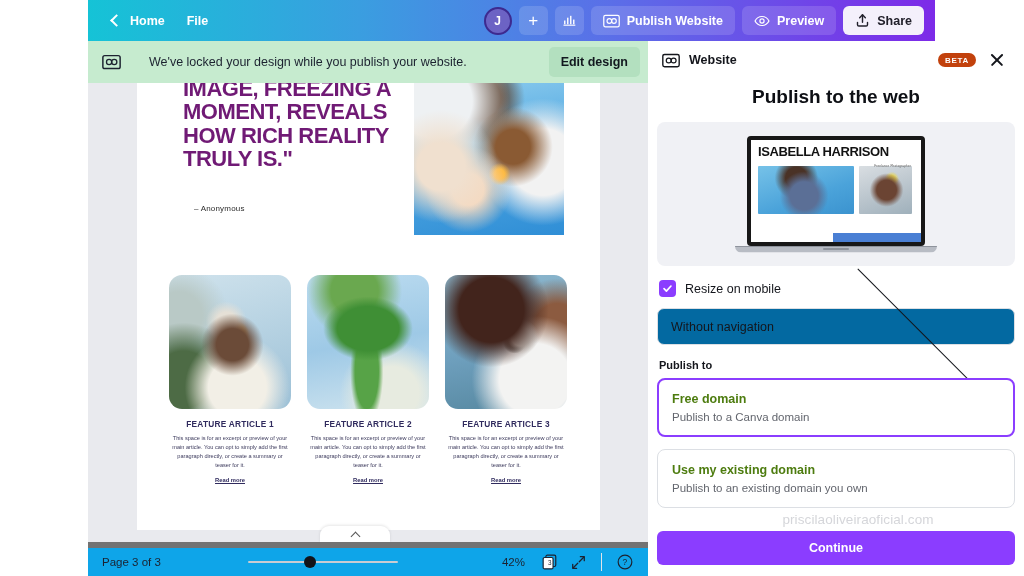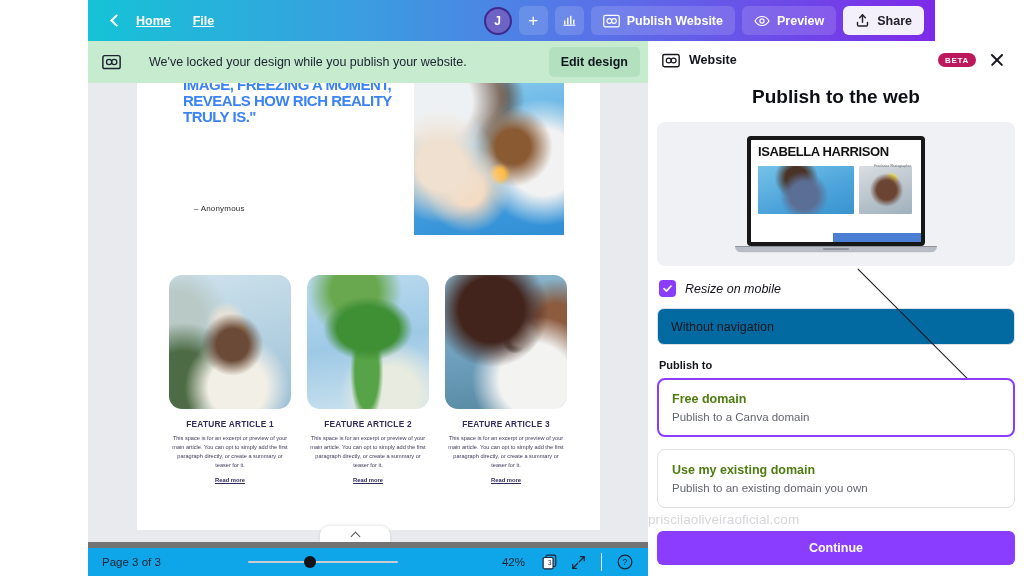--- a/index.html
+++ b/index.html
@@ -12,25 +12,24 @@
   #app { position: relative; width: 1024px; height: 576px; background: #ffffff; }
 
   
   .topbar {
     position: absolute; left: 88px; top: 0; width: 847px; height: 41px;
     background: linear-gradient(90deg, #15c3d6 0%, #3a9ee0 32%, #5b6ee8 62%, #7d2ae8 100%);
     display: flex; align-items: center;
   }
   .tb-left { display: flex; align-items: center; gap: 2px; padding-left: 14px; }
   .tb-btn {
-    display: flex; align-items: center; gap: 13px;
+    display: flex; align-items: center; gap: 7px;
     height: 28px; padding: 0 10px; border-radius: 6px;
     color: #ffffff; font-size: 12.5px; font-weight: 600; white-space: nowrap;
     cursor: pointer;
-    text-decoration: underline;
   }
   .chev-left { width: 9px; height: 9px; border-left: 2px solid #fff; border-bottom: 2px solid #fff;
                transform: rotate(45deg); margin-right: 2px; }
   .tb-spacer { flex: 1; }
   .tb-right { display: flex; align-items: center; gap: 7px; padding-right: 11px; }
 
   .avatar {
     width: 28px; height: 28px; border-radius: 50%;
     background: #6c63c4; border: 2px solid #3d2a8f;
     color: #fff; font-size: 12px; font-weight: 700;
@@ -70,22 +69,22 @@
   .canvas-area {
     position: absolute; left: 88px; top: 83px; width: 560px; height: 459px;
     background: #e9eaee; overflow: hidden;
   }
   .page {
     position: absolute; left: 49px; top: 0; width: 463px; height: 447px;
     background: #ffffff; overflow: hidden;
   }
   .quote {
     position: absolute; left: 46px; top: -6px; width: 215px;
-    font-size: 15px; line-height: 1.06; letter-spacing: -0.5px;
-    font-weight: 700; color: #3b82f6; font-family: "Liberation Sans", sans-serif;
+    font-size: 22px; line-height: 1.06; letter-spacing: -0.5px;
+    font-weight: 700; color: #701a75; font-family: "Liberation Sans", sans-serif;
   }
   .quote-attr {
     position: absolute; left: 57px; top: 121px;
     font-size: 8px; color: #2c2c2c; letter-spacing: 0.2px;
   }
   .hero-img {
     position: absolute; left: 277px; top: 0px; width: 150px; height: 152px;
     background:
       radial-gradient(circle at 18% 55%, #f0e0cf 0 16%, rgba(240,224,207,0) 38%),
       radial-gradient(circle at 36% 70%, #f4d9c0 0 11%, rgba(244,217,192,0) 30%),
@@ -168,21 +167,21 @@
   .sb-div { width: 1px; height: 18px; background: #e2e4e8; margin: 0 3px; }
 
   
   .panel {
     position: absolute; left: 648px; top: 41px; width: 376px; height: 535px;
     background: #ffffff; display: flex; flex-direction: column;
   }
   .panel-head { display: flex; align-items: center; padding: 10px 18px 6px 14px; }
   .panel-head-title { font-size: 12.5px; font-weight: 700; color: #14161c; margin-left: 9px; flex: 1; }
   .beta-badge {
-    background: #be185d; color: #fff; font-size: 8px; font-weight: 700; letter-spacing: 0.7px;
+    background: #c2410c; color: #fff; font-size: 8px; font-weight: 700; letter-spacing: 0.7px;
     padding: 2.5px 7px; border-radius: 9px; margin-right: 12px;
   }
   .close-x { width: 18px; height: 18px; position: relative; cursor: pointer; }
   .close-x:before, .close-x:after {
     content: ""; position: absolute; left: 1px; top: 8px; width: 16px; height: 1.7px;
     background: #14161c; border-radius: 2px;
   }
   .close-x:before { transform: rotate(45deg); }
   .close-x:after  { transform: rotate(-45deg); }
 
@@ -226,21 +225,21 @@
   .laptop-notch {
     position: absolute; left: 50%; transform: translateX(-50%); bottom: 3px;
     width: 26px; height: 2px; background: #8e939c; border-radius: 2px;
   }
 
   .check-row { display: flex; align-items: center; gap: 9px; margin: 0 0 11px 2px; }
   .checkbox {
     width: 17px; height: 17px; border-radius: 4px; background: #8b3dff;
     display: flex; align-items: center; justify-content: center; cursor: pointer;
   }
-  .check-label { font-size: 12.5px; color: #14161c; font-style: italic; }
+  .check-label { font-size: 12.5px; color: #14161c; }
 
   .select {
     height: 37px; border: 1px solid #dcdfe4; border-radius: 7px;
     display: flex; align-items: center; padding: 0 13px;
     font-size: 12.5px; color: #14161c; cursor: pointer; background: #0369a1;
     margin-bottom: 14px;
   }
   .select span { flex: 1; }
   .chev-dn { width: 8px; height: 8px; border-right: 1.8px solid #14161c; border-bottom: 1.8px solid #14161c;
              transform: rotate(45deg); margin-bottom: 3px; }
@@ -250,22 +249,22 @@
   .opt-card {
     border: 1px solid #dcdfe4; border-radius: 8px; padding: 13px 14px; margin-bottom: 12px;
     cursor: pointer; background: #fff; position: relative;
   }
   .opt-card.selected { border: 2px solid #8b3dff; padding: 12px 13px; }
   .opt-title { font-size: 12.5px; font-weight: 700; color: #4d7c0f; }
   .opt-desc { font-size: 11.5px; color: #63666e; margin-top: 5px; }
 
   .watermark {
     position: absolute; left: 0; right: 0; top: 471px;
-    text-align: left; font-size: 13.5px; color: #d5d6da; letter-spacing: 0.1px;
-    pointer-events: none; user-select: none;
+    text-align: center; font-size: 13.5px; color: #d5d6da; letter-spacing: 0.1px;
+    pointer-events: none; user-select: none; padding-left: 44px;
   }
 
   .continue-btn {
     position: absolute; left: 9px; right: 9px; bottom: 11px; height: 34px;
     background: #8b3dff; color: #ffffff; border-radius: 6px;
     display: flex; align-items: center; justify-content: center;
     font-size: 12.5px; font-weight: 700; cursor: pointer;
   }
 </style>
 </head>

